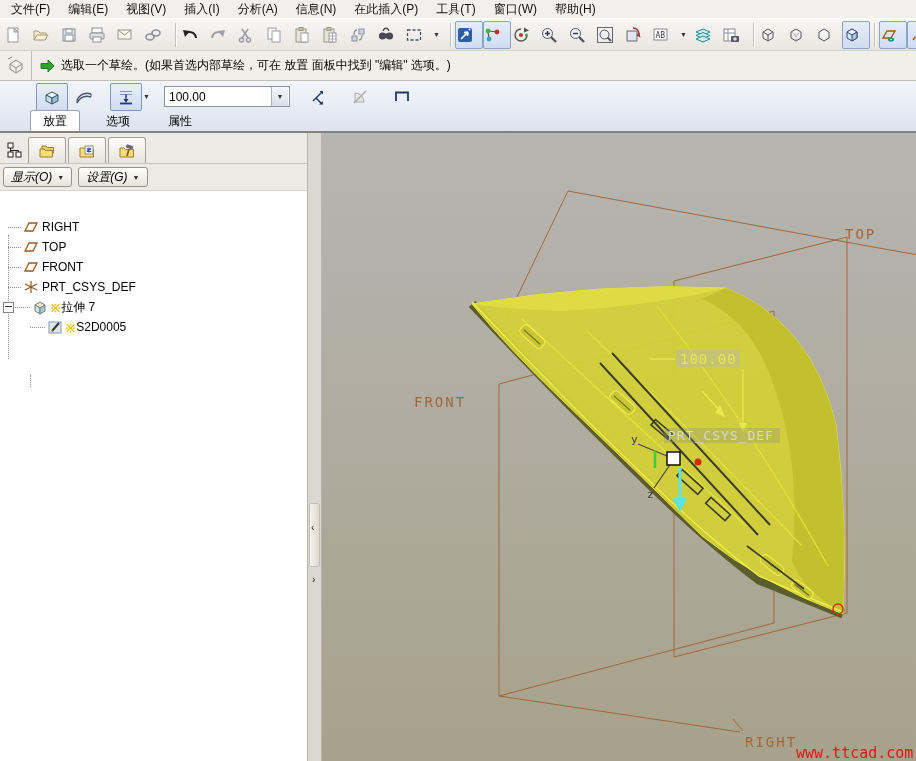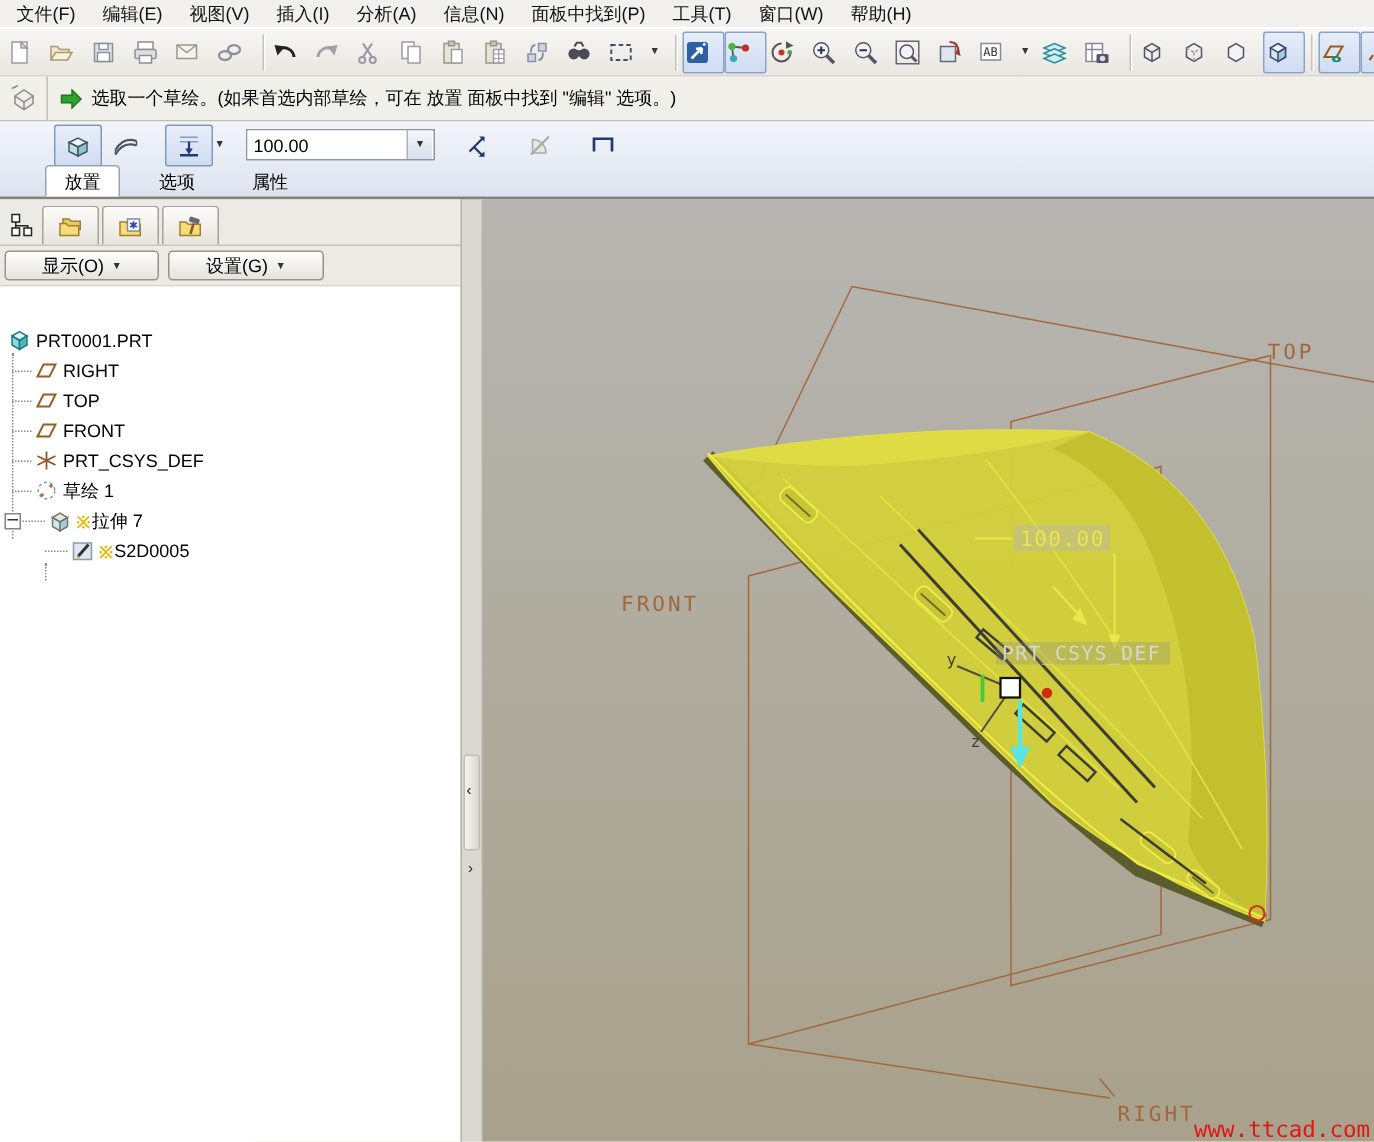--- a/index.html
+++ b/index.html
@@ -25,21 +25,21 @@
   .combo .cbtn{width:16px;height:19px;background:linear-gradient(#f4f6fa,#d8dfeb);border-left:1px solid #aab2c0;display:flex;align-items:center;justify-content:center;}
   .dash-tabs{height:19px;display:flex;align-items:flex-end;padding-left:30px;}
   .dtab{padding:2px 12px 1px 12px;margin-right:14px;color:#000;}
   .dtab.active{background:#fff;border:1px solid #9aa3b5;border-bottom:none;border-radius:3px 3px 0 0;}
   .mainarea{display:flex;height:629px;}
   .leftpanel{width:307px;background:#eceae4;display:flex;flex-direction:column;flex:none;}
   .panel-tabs{height:30px;display:flex;align-items:flex-end;padding-left:2px;background:#eceae4;border-bottom:1px solid #c9c5bd;}
   .treeglyph{width:26px;height:26px;display:flex;align-items:center;justify-content:center;}
   .ptab{width:36px;height:25px;border:1px solid #a7a299;border-bottom:none;border-radius:3px 3px 0 0;background:linear-gradient(#fdfcfa,#e7e4dd);display:flex;align-items:center;justify-content:center;margin-right:2px;}
   .panel-btns{height:26px;display:flex;align-items:center;gap:6px;padding-left:3px;background:#eceae4;border-bottom:1px solid #d8d4cc;}
-  .pbtn{height:20px;border:1px solid #999488;border-radius:3px;background:linear-gradient(#fefefe,#e6e3dc);display:flex;align-items:center;padding:0 24px;gap:5px;font-size:12px;color:#000;}
+  .pbtn{height:20px;border:1px solid #999488;border-radius:3px;background:linear-gradient(#fefefe,#e6e3dc);display:flex;align-items:center;padding:0 7px;gap:5px;font-size:12px;color:#000;font-style:italic;}
   .tree{flex:1;background:#fff;position:relative;padding-top:26px;overflow:hidden;}
   .trow{height:20px;display:flex;align-items:center;font-size:12px;color:#000;position:relative;}
   .stub{width:13px;border-top:1px dotted #8e8e8e;margin-left:8px;flex:none;}
   .stub2{width:15px;border-top:1px dotted #8e8e8e;margin-left:1px;flex:none;}
   .ticon{margin:0 3px 0 2px;flex:none;display:flex;}
   .vline{position:absolute;border-left:1px dotted #8e8e8e;}
   .ebox{width:9px;height:9px;border:1px solid #848484;background:#fff;margin-left:3px;position:relative;flex:none;}
   .ebox::before{content:"";position:absolute;left:1px;right:1px;top:3px;border-top:1px solid #333;}
   .mark{color:#e3ba00;font-weight:bold;margin-right:1px;font-size:11px;}
   .splitter{width:13px;background:#dbd8d1;border-left:1px solid #b8b4ac;border-right:1px solid #b8b4ac;position:relative;flex:none;}
@@ -51,21 +51,21 @@
 </head>
 <body>
 
 <div class="menubar">
   <span>文件(F)</span>
   <span>编辑(E)</span>
   <span>视图(V)</span>
   <span>插入(I)</span>
   <span>分析(A)</span>
   <span>信息(N)</span>
-  <span>面板中找到(P)</span>
+  <span>在此插入(P)</span>
   <span>工具(T)</span>
   <span>窗口(W)</span>
   <span>帮助(H)</span>
 </div>
 
 <div class="toolbar">
   <div class="tb">
       <svg width="18" height="18">
         <rect x="4" y="2" width="10" height="14" fill="#fff" stroke="#9a9aa0"></rect>
         <path d="M10,2 l4,4 h-4 z" fill="#d8d8dc" stroke="#9a9aa0"></path>
@@ -409,30 +409,20 @@
           <span class="caret7">▼</span>
         </button>
       <button class="pbtn">
           <span>设置(G)</span>
           <span class="caret7">▼</span>
         </button>
     </div>
     <div class="tree">
       <div class="vline" style="left:8px;top:44px;height:124px;"></div>
       <div class="vline" style="left:30px;top:184px;height:12px;"></div>
-      <div class="trow" style="padding-left:3px;">
-        <span class="ticon">
-            <svg width="16" height="16">
-              <polygon points="3,5 8,2 13,5 8,8" fill="#d8f6f6" stroke="#1a7a80"></polygon>
-              <polygon points="3,5 8,8 8,14 3,11" fill="#8adada" stroke="#1a7a80"></polygon>
-              <polygon points="13,5 8,8 8,14 13,11" fill="#4ab8c0" stroke="#1a7a80"></polygon>
-            </svg>
-          </span>
-        <span>PRT0001.PRT</span>
-      </div>
       <div class="trow">
         <span class="stub"></span>
         <span class="ticon">
             <svg width="16" height="16">
               <polygon points="2,12 6,4 14,4 10,12" fill="none" stroke="#9a5a20" stroke-width="1.3"></polygon>
             </svg>
           </span>
         <span>RIGHT</span>
       </div>
       <div class="trow">
@@ -454,31 +444,20 @@
         <span>FRONT</span>
       </div>
       <div class="trow">
         <span class="stub"></span>
         <span class="ticon">
             <svg width="16" height="16">
               <path d="M8,2 V14 M2,11 L14,5 M2,5 L14,11" stroke="#95551e" stroke-width="1.2" fill="none"></path>
             </svg>
           </span>
         <span>PRT_CSYS_DEF</span>
-      </div>
-      <div class="trow">
-        <span class="stub"></span>
-        <span class="ticon">
-            <svg width="16" height="16">
-              <circle cx="8" cy="8" r="5.5" fill="none" stroke="#7a9ab0" stroke-dasharray="2,2"></circle>
-              <circle cx="5" cy="11" r="1.2" fill="#c06030"></circle>
-              <circle cx="11" cy="5" r="1.2" fill="#c06030"></circle>
-            </svg>
-          </span>
-        <span>草绘 1</span>
       </div>
       <div class="trow">
         <span class="ebox"></span>
         <span class="stub2"></span>
         <span class="ticon">
             <svg width="16" height="16">
               <polygon points="3,6 8,3 13,6 8,9" fill="#efe9d8" stroke="#777"></polygon>
               <polygon points="3,6 8,9 8,15 3,12" fill="#cfe8ea" stroke="#777"></polygon>
               <polygon points="13,6 8,9 8,15 13,12" fill="#9fd0d8" stroke="#777"></polygon>
             </svg>

